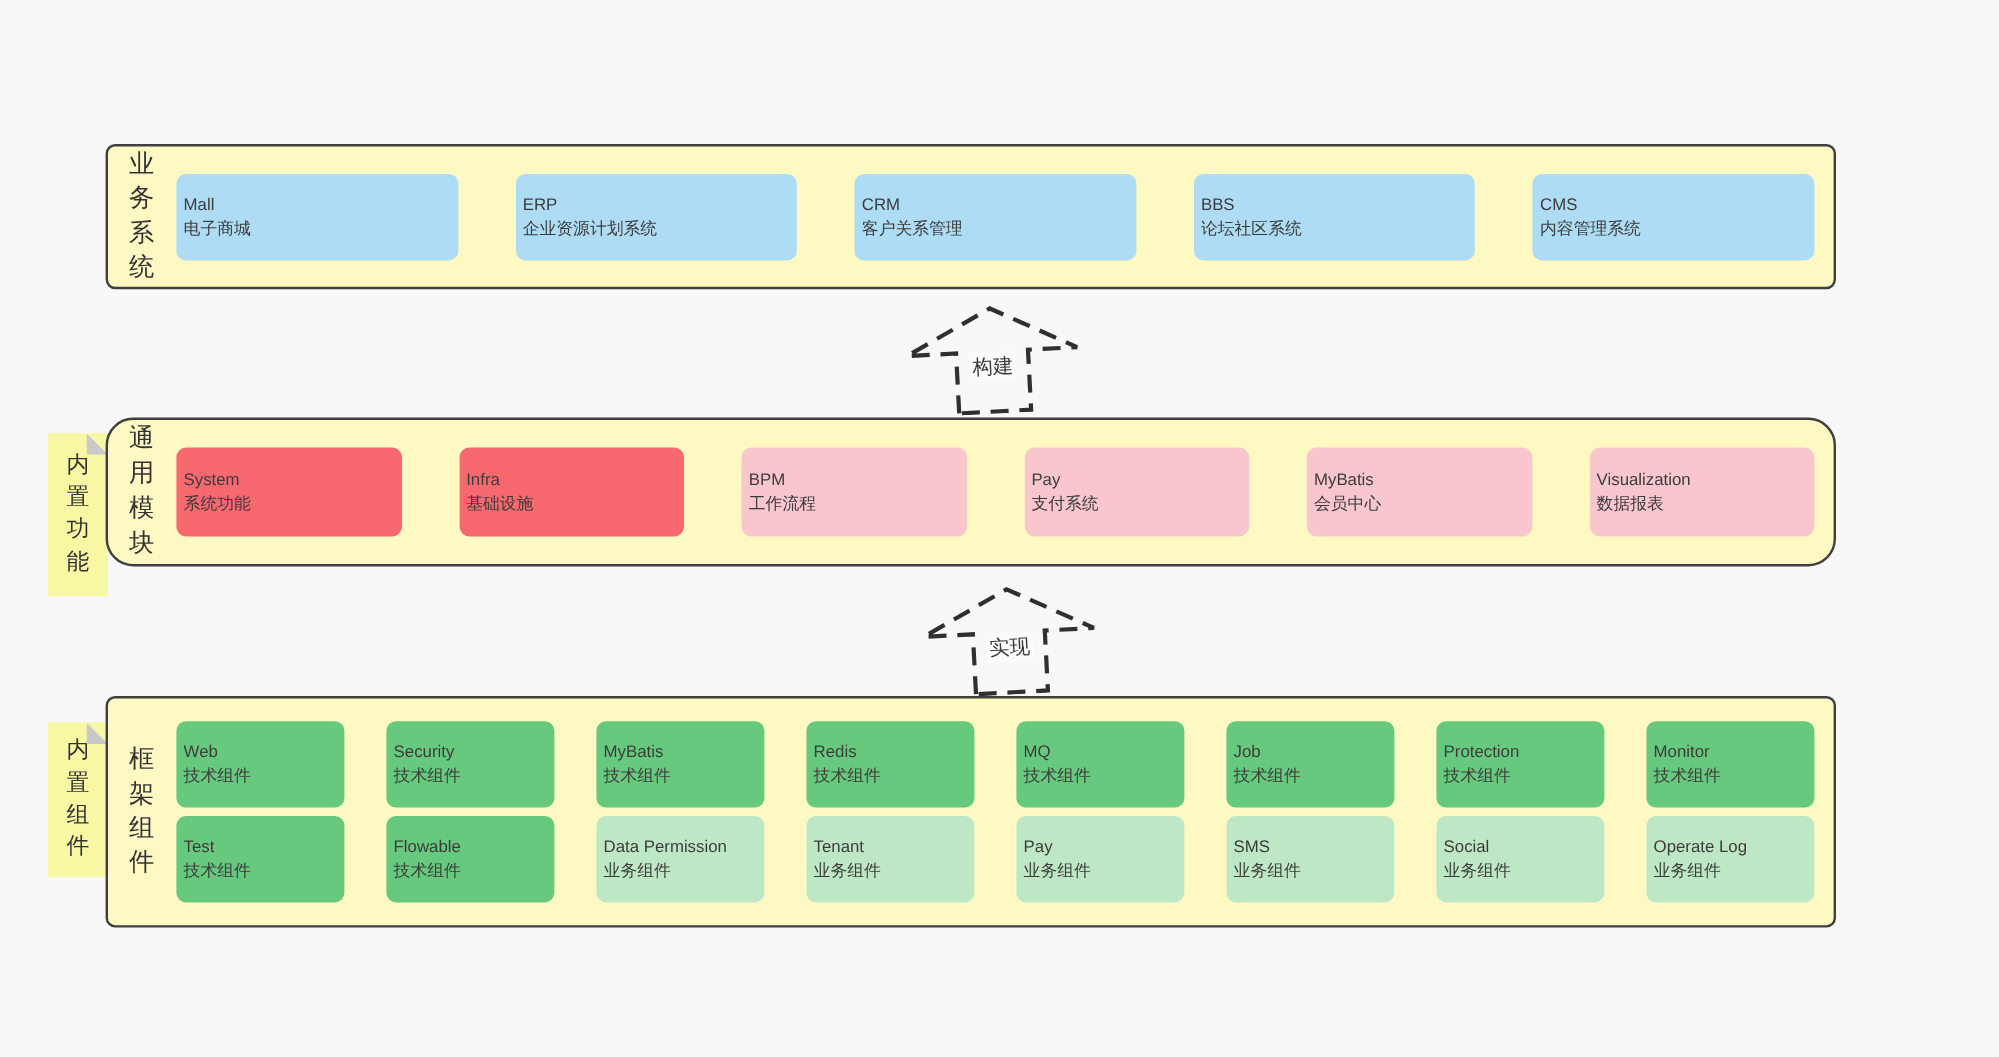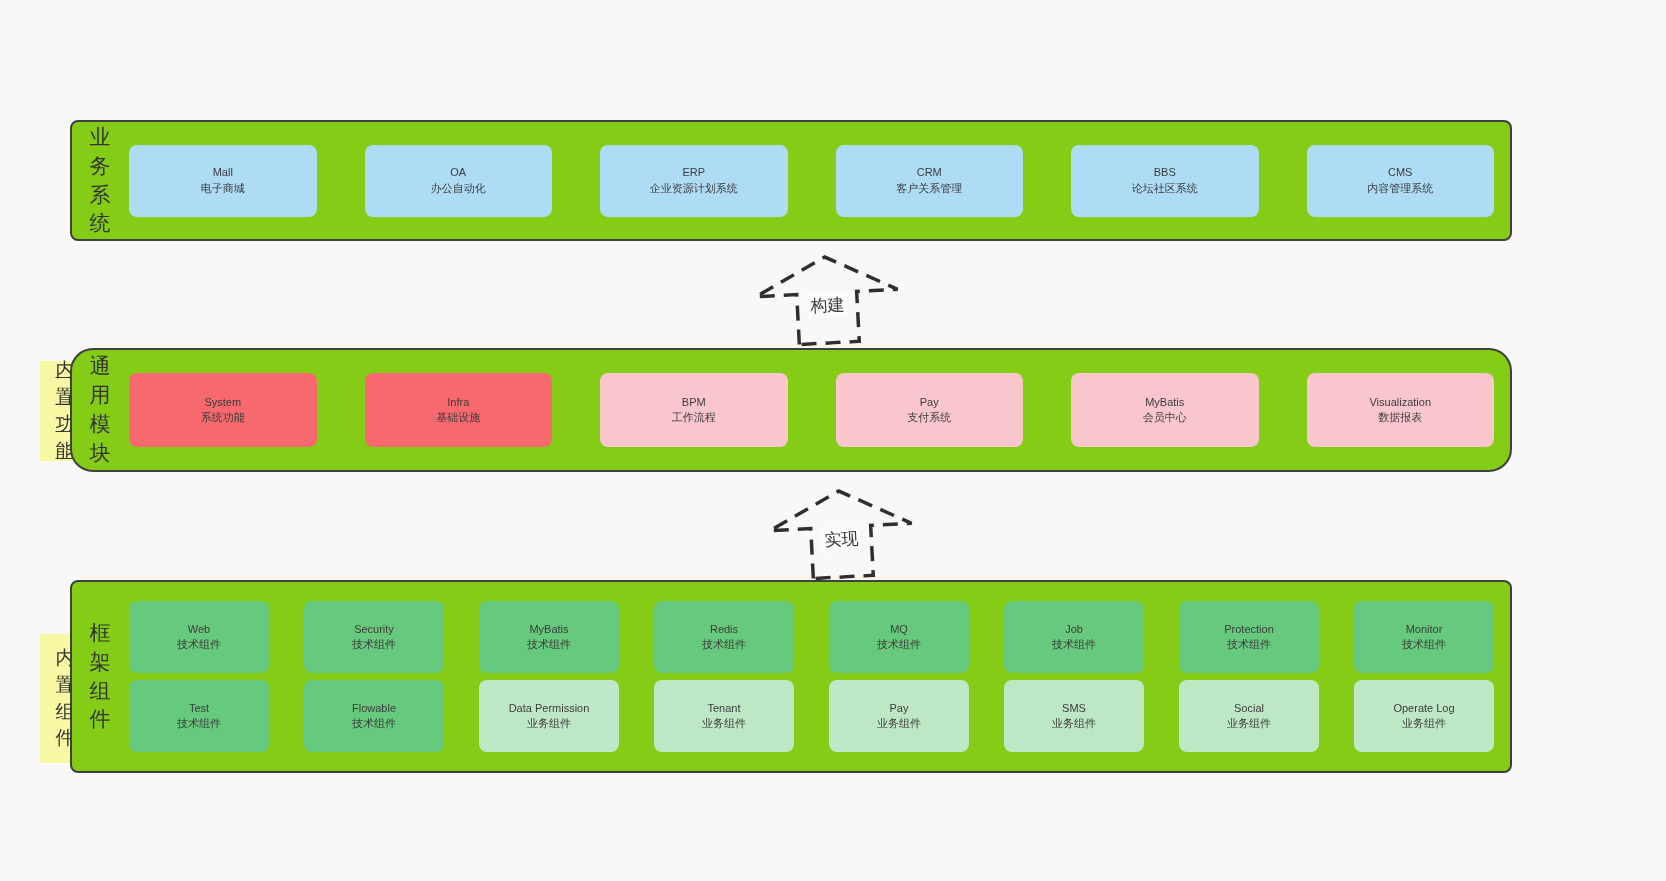--- a/index.html
+++ b/index.html
@@ -3,22 +3,22 @@
 <meta charset="utf-8">
 <style>
   html,body{margin:0;padding:0;}
   body{
     width:1666px;height:881px;position:relative;overflow:hidden;
     background:#f8f8f8;
     font-family:"Liberation Sans",sans-serif;
     color:#3b3b3b;
   }
   .section{
-    position:absolute;left:70px;width:1442px;
-    background:#84cc16;border:2px solid #3f3f3f;border-radius:8px;
+    position:absolute;left:88px;width:1442px;
+    background:#fef9c3;border:2px solid #3f3f3f;border-radius:8px;
     box-sizing:border-box;z-index:2;
   }
   .sec-business{top:120px;height:121px;}
   .sec-modules{top:348px;height:124px;border-radius:23px;}
   .sec-framework{top:580px;height:193px;}
   .vlabel{
     position:absolute;left:13px;top:0;bottom:0;
     display:flex;align-items:center;justify-content:center;
     width:30px;
   }
@@ -33,40 +33,40 @@
   .boxrow .box{flex:1;height:72px;}
   .sec-modules .boxrow .box{height:74px;}
   .rows{
     position:absolute;left:57px;right:16px;top:19px;bottom:19px;
     display:flex;flex-direction:column;justify-content:space-between;
   }
   .row8{display:flex;gap:35px;}
   .row8 .box{flex:1;height:72px;}
   .box{
     border-radius:8px;display:flex;flex-direction:column;
-    align-items:center;justify-content:center;
-    font-size:11px;line-height:1.4;text-align:center;color:#3c3c3c;
+    align-items:flex-start;justify-content:center;
+    font-size:14px;line-height:1.4;text-align:center;color:#3c3c3c;
     overflow:hidden;padding:0 6px;box-sizing:border-box;
   }
   .blue{background:#aedcf5;}
   .red{background:#f7696f;}
   .pink{background:#f9c6ce;}
   .green{background:#67c97d;}
   .green-light{background:#bee8c5;}
   .sticky{
     position:absolute;left:40px;width:50px;background:#f8f8a4;z-index:1;
     display:flex;align-items:center;justify-content:center;
   }
   .sticky::after{
     content:"";position:absolute;top:0;right:0;width:18px;height:18px;
     background:#c9c9c9;
     clip-path:polygon(0 0,100% 100%,0 100%);
   }
-  .sticky-modules{top:361px;height:100px;text-decoration:underline;}
-  .sticky-framework{top:634px;height:129px;}
+  .sticky-modules{top:361px;height:136px;}
+  .sticky-framework{top:602px;height:129px;}
   .sticky span{
     display:block;width:1.1em;font-size:19px;line-height:1.42;
     word-break:break-all;text-align:center;color:#333;
   }
   .arrow{position:absolute;width:150px;height:92px;z-index:3;}
   .arrow-build{left:752px;top:253px;transform:rotate(-3deg);}
   .arrow-impl{left:766px;top:487px;transform:rotate(-3deg);}
   .arrow svg{display:block;width:150px;height:92px;}
   .arrow-label{
     position:absolute;left:50%;top:40px;transform:translateX(-50%);
@@ -87,24 +87,20 @@
 <div class="section sec-business">
   <div class="vlabel">
     <span>业务系统</span>
   </div>
   <div class="boxrow">
     <div class="box blue">
       <div>Mall</div>
       <div>电子商城</div>
     </div>
     <div class="box blue">
-      <div>OA</div>
-      <div>办公自动化</div>
-    </div>
-    <div class="box blue">
       <div>ERP</div>
       <div>企业资源计划系统</div>
     </div>
     <div class="box blue">
       <div>CRM</div>
       <div>客户关系管理</div>
     </div>
     <div class="box blue">
       <div>BBS</div>
       <div>论坛社区系统</div>

